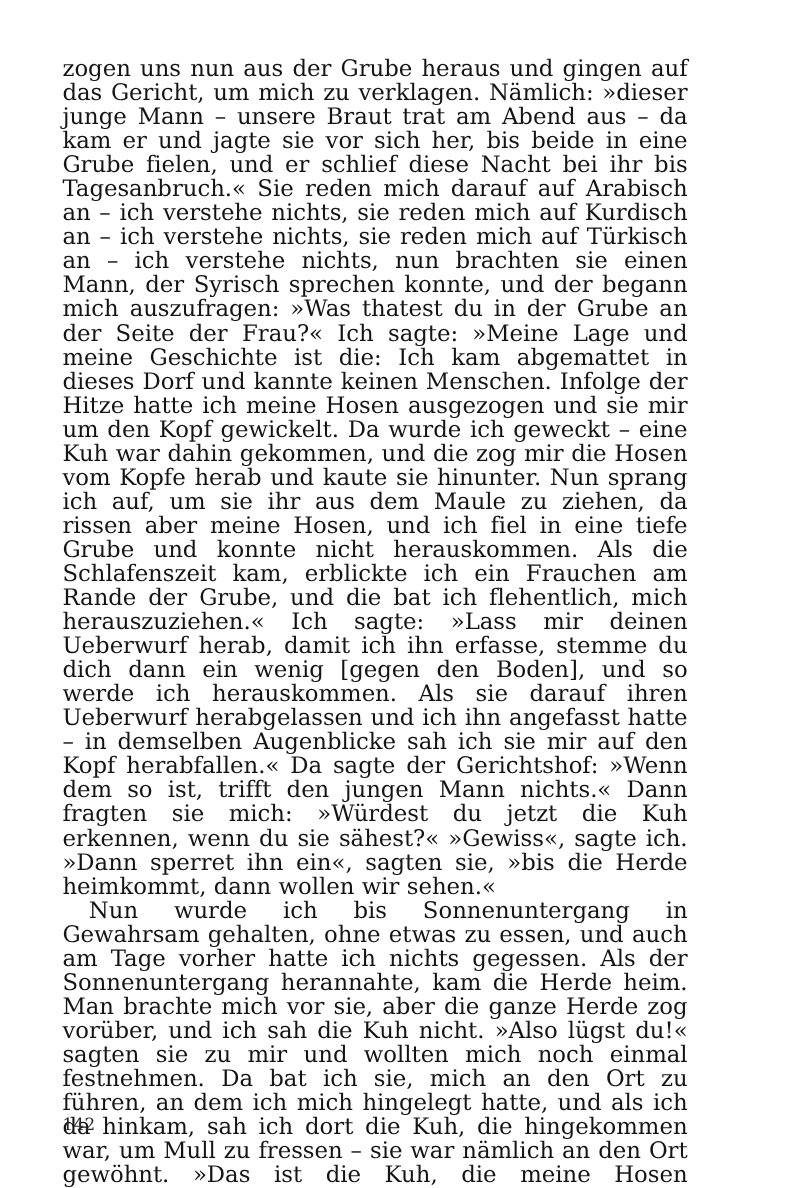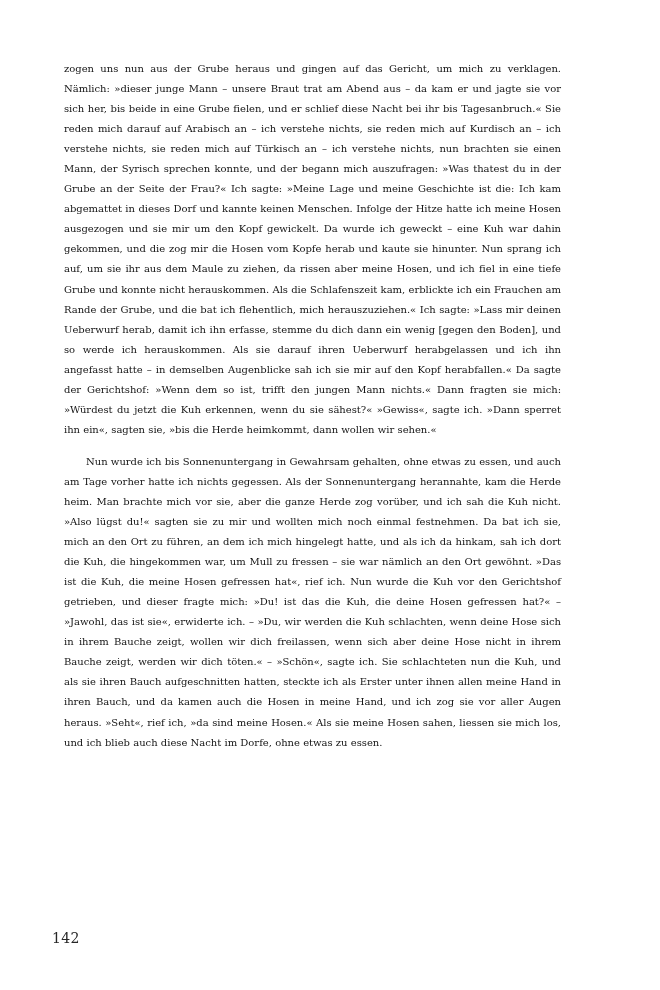--- a/index.html
+++ b/index.html
@@ -24,24 +24,24 @@
     height: 990px;
     background: #ffffff;
   }
   .text-block {
     position: absolute;
     left: 52px;
     top: 47px;
     width: 521px;
   }
   .para {
-    margin: 12px;
+    margin: 0;
     text-align: justify;
     text-justify: inter-word;
-    font-size: 10px;
+    font-size: 19px;
     line-height: 20.05px;
     font-family: "DejaVu Serif", "Liberation Serif", serif;
     font-weight: 400;
     letter-spacing: -0.02px;
     word-spacing: 0.1px;
     -webkit-font-smoothing: none;
   }
   .para.indented {
     text-indent: 22px;
   }

